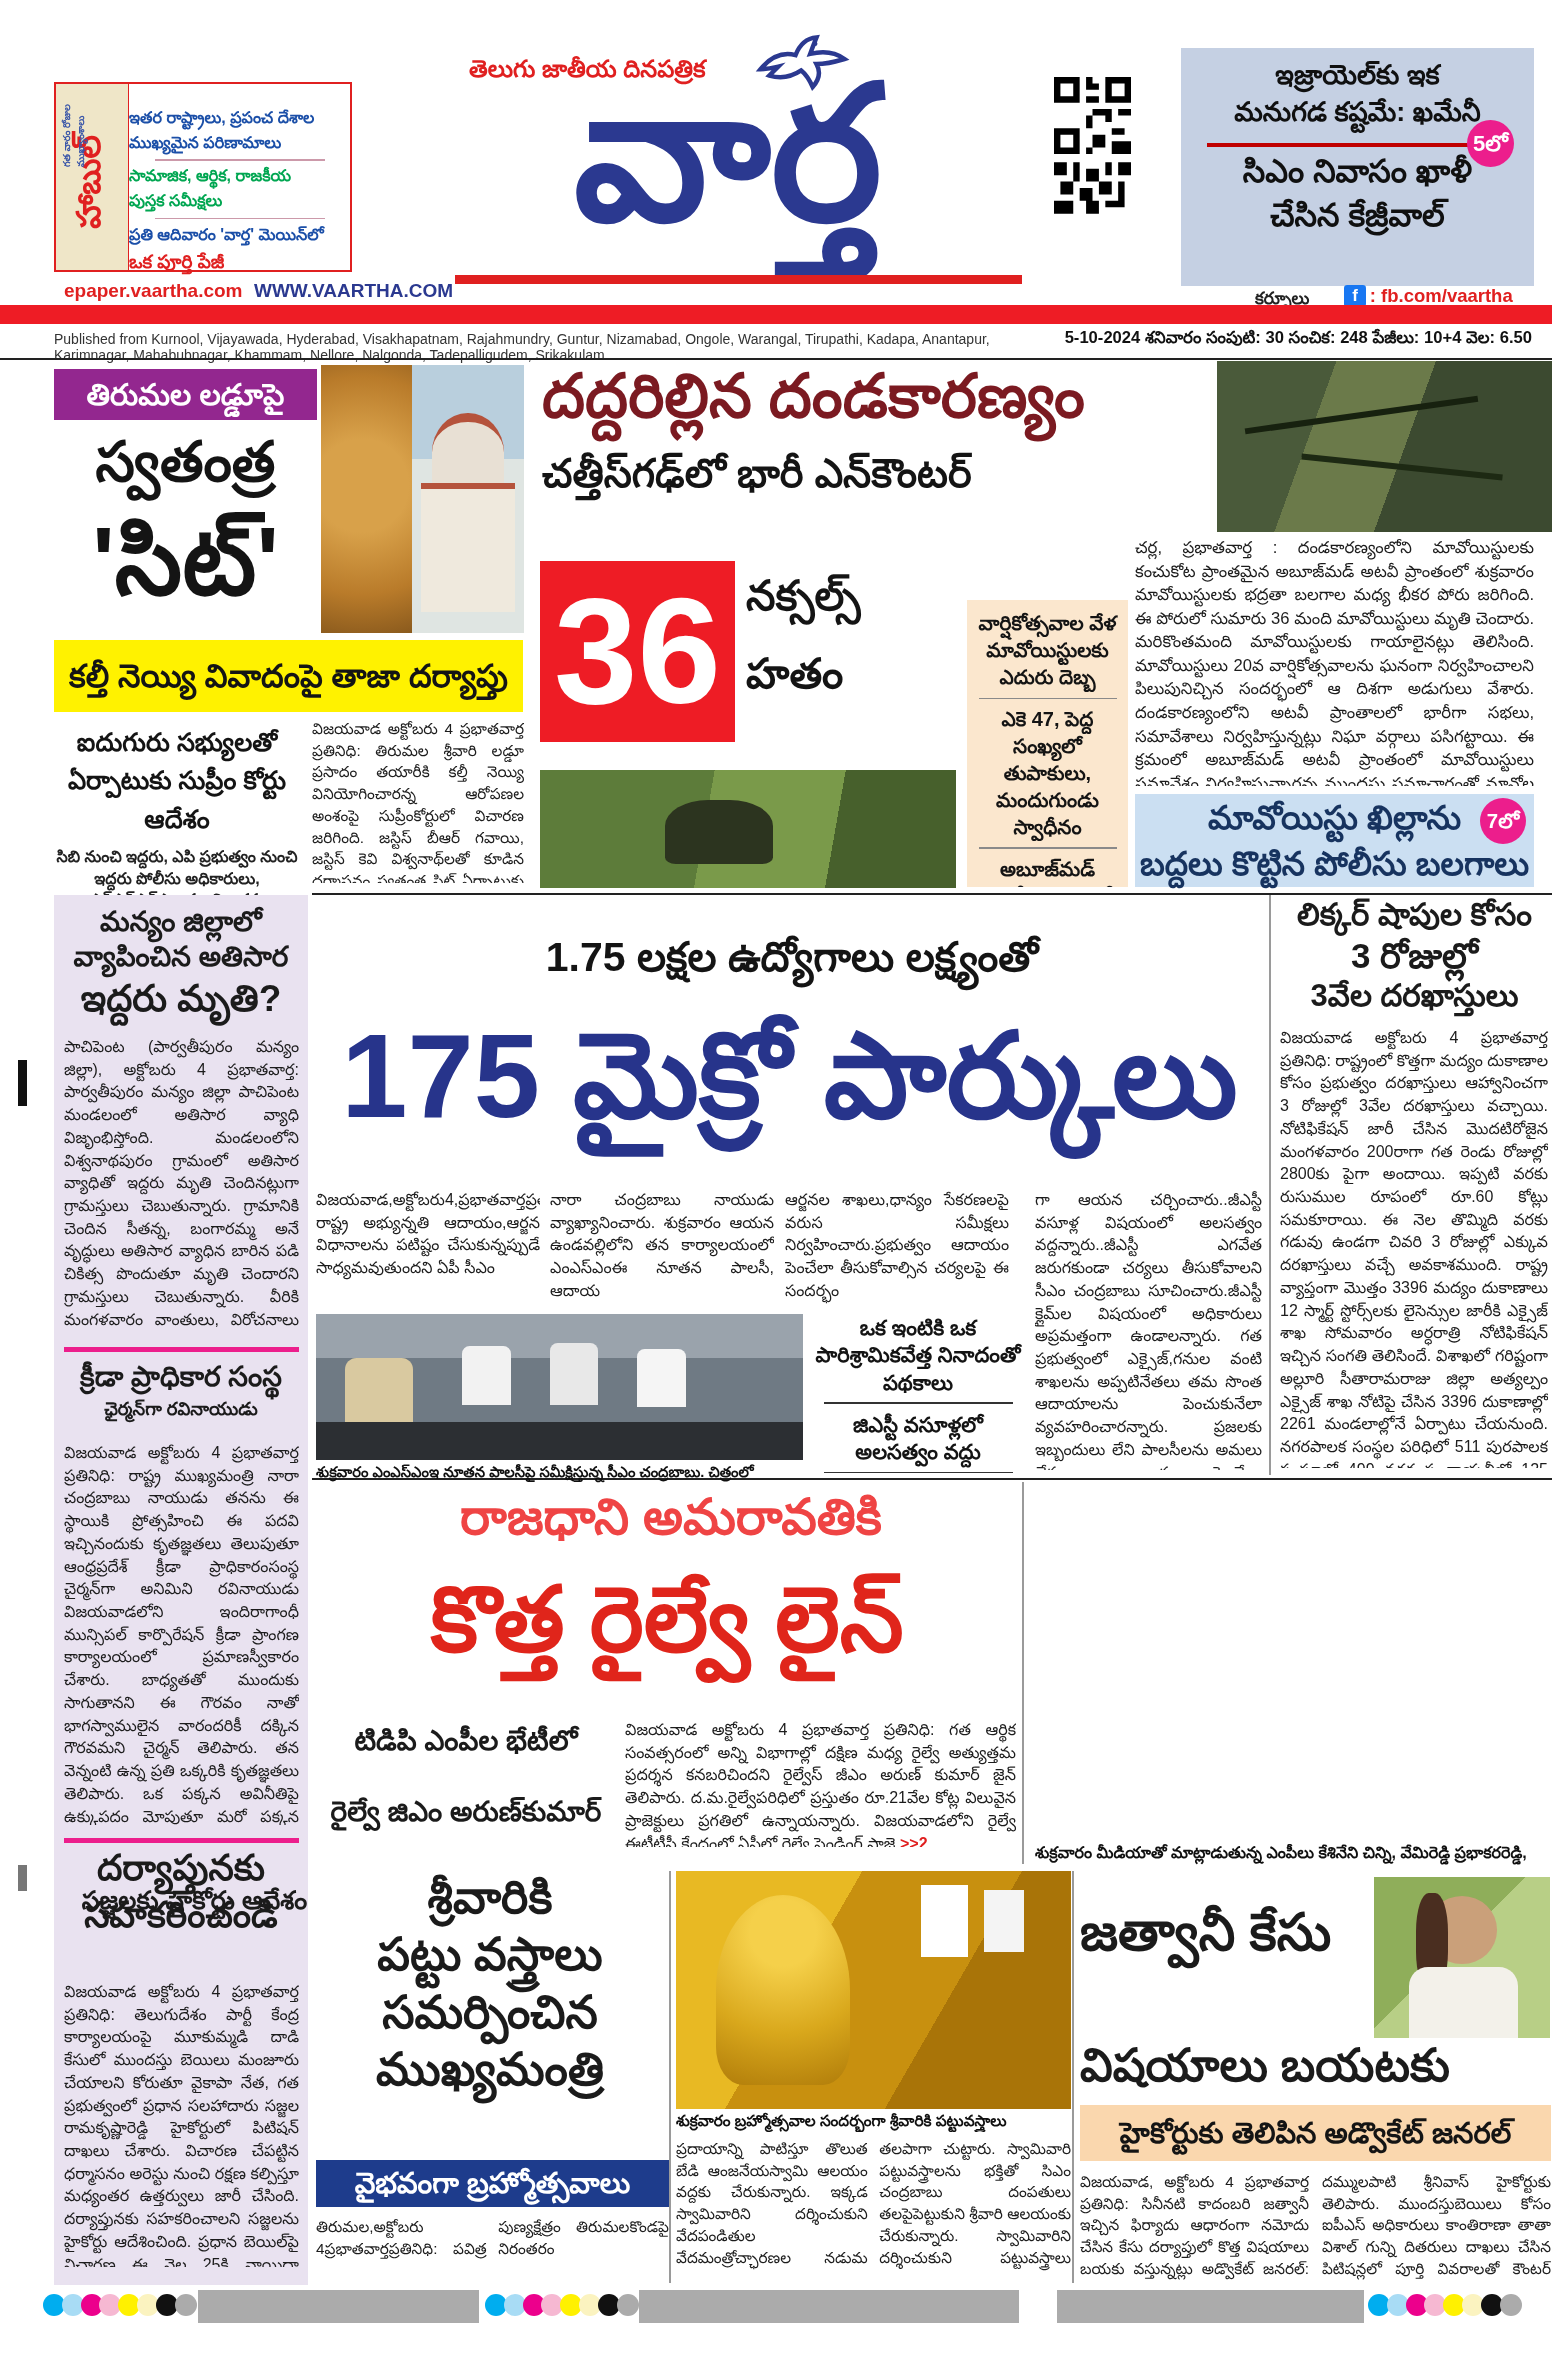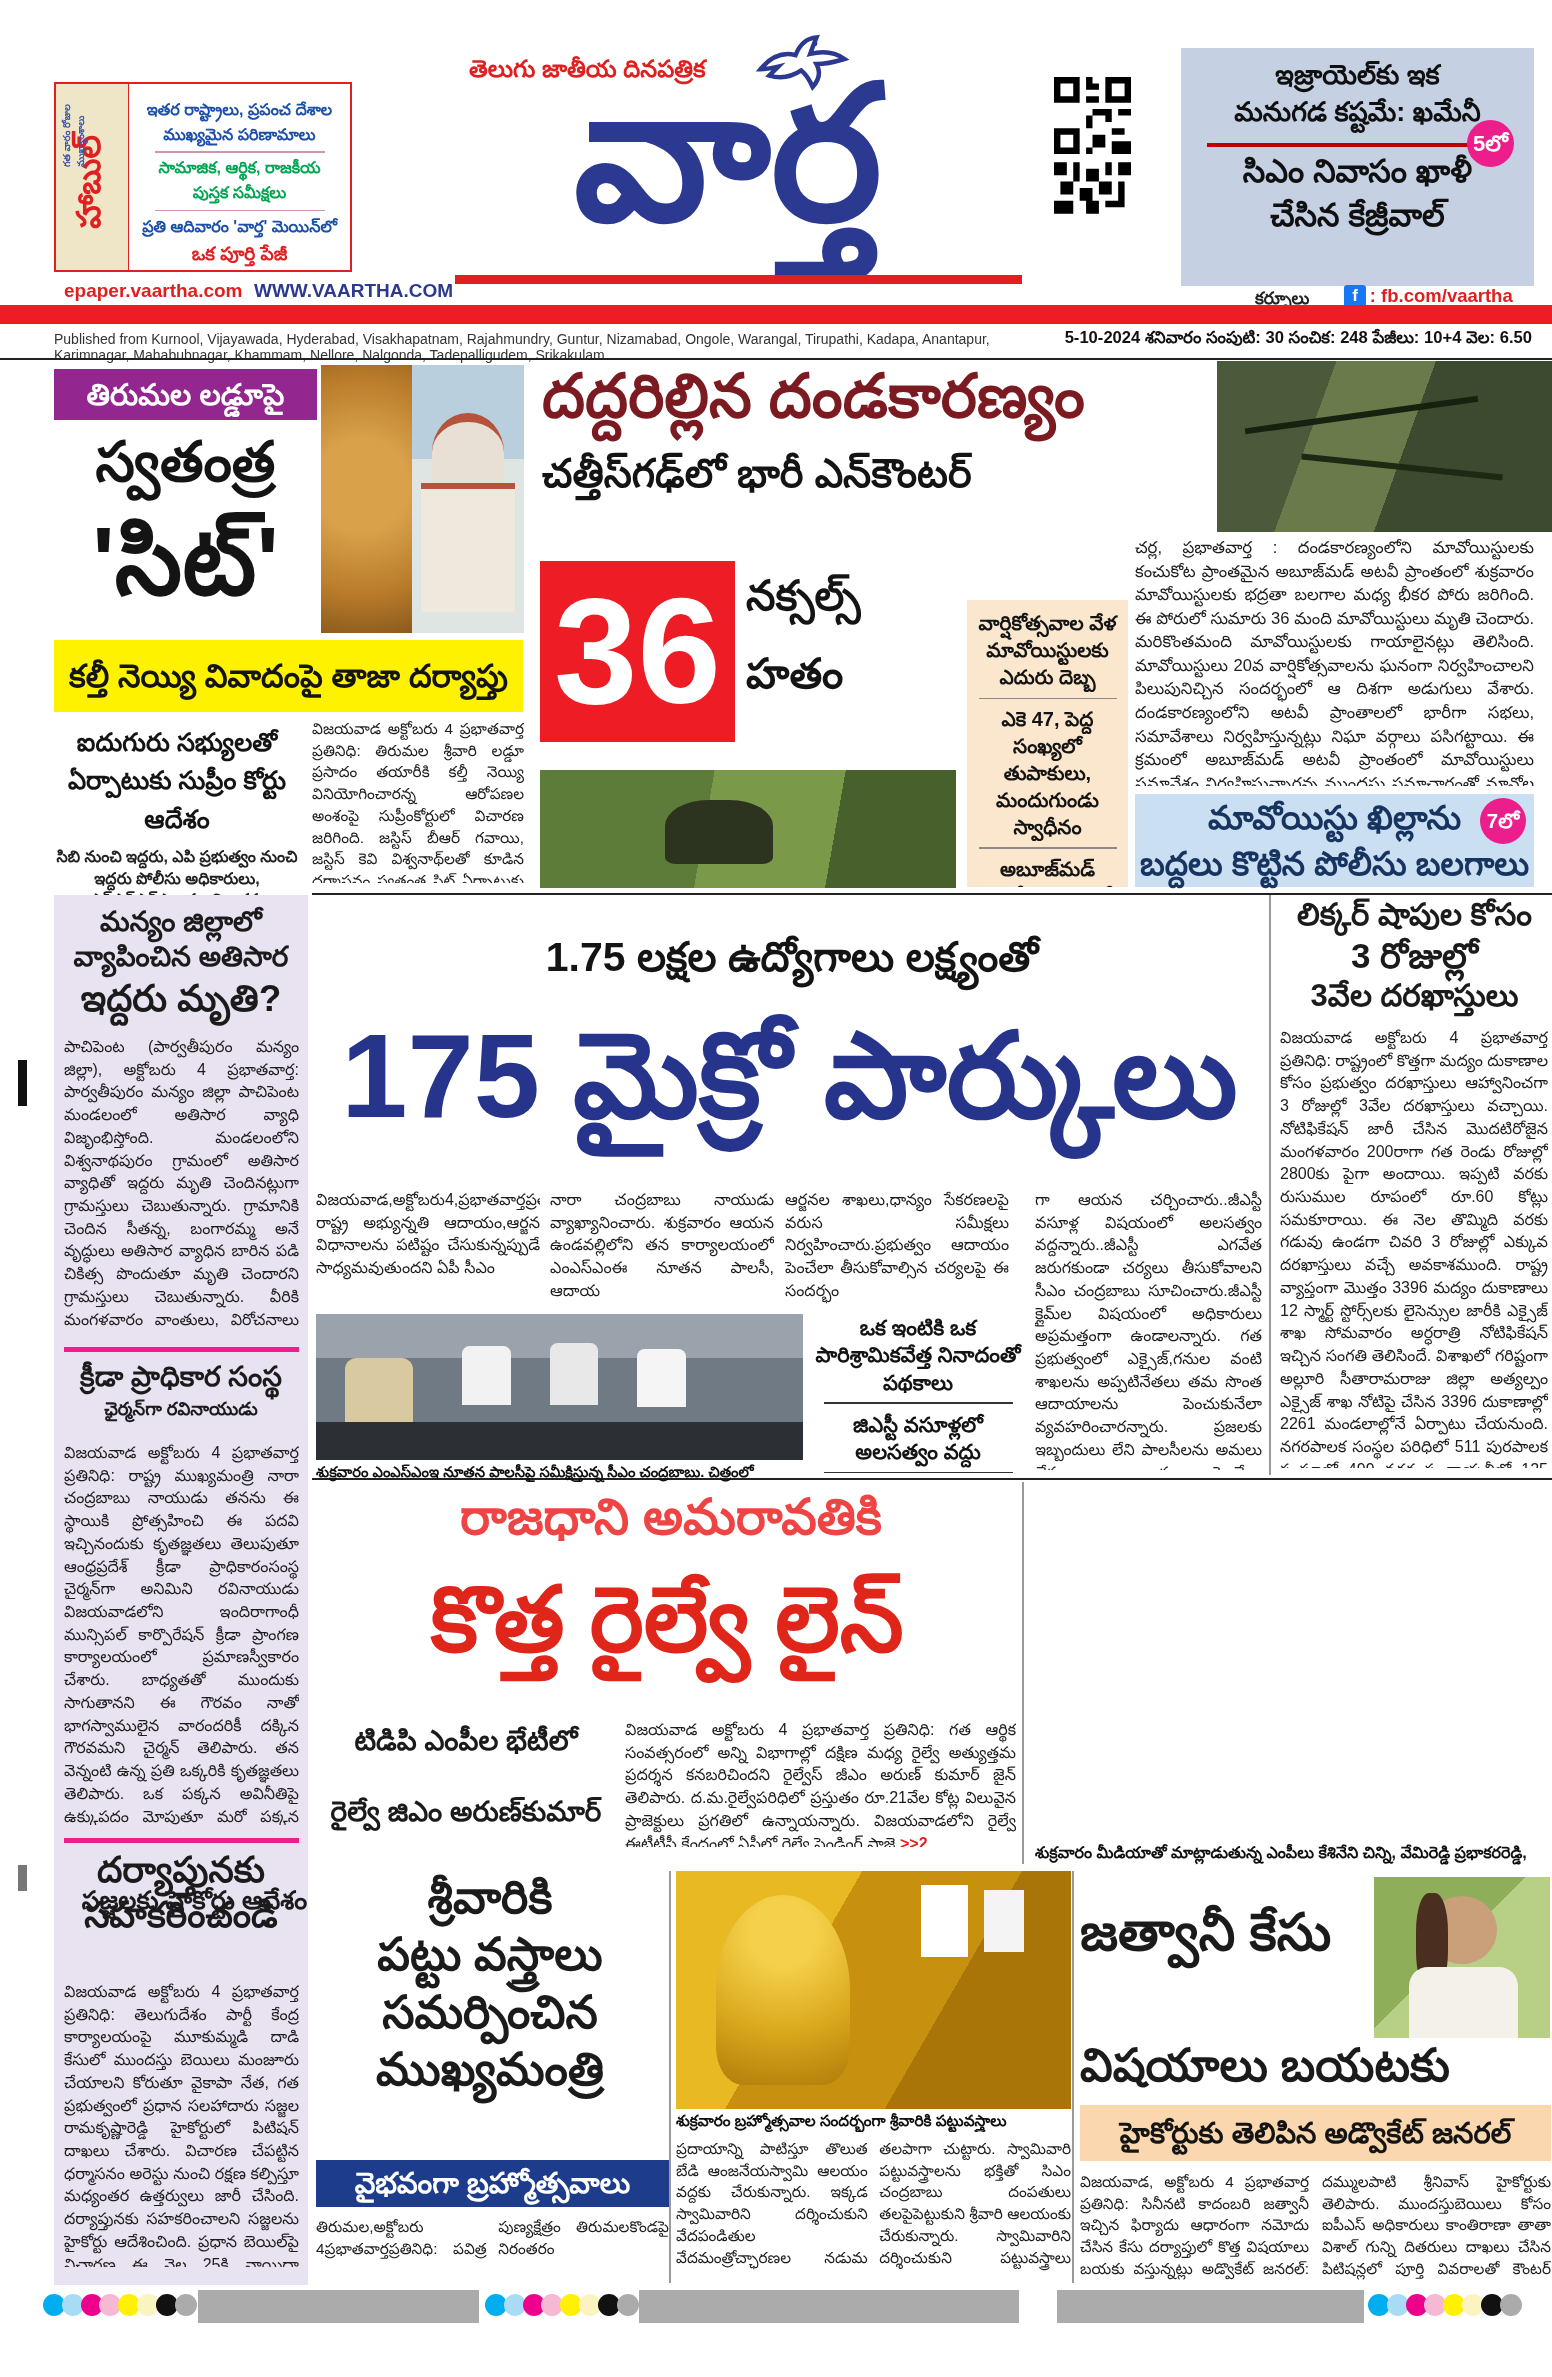--- a/index.html
+++ b/index.html
@@ -23,21 +23,21 @@
 </head>
 <body>
 
 <div class="page">
 
   <div class="abs" style="left:54px;top:82px;width:294px;height:186px;border:2.6px solid #e02020;background:#fff;display:flex;">
     <div style="width:72px;background:#efe6c8;position:relative;border-right:1.9px solid #e02020;">
       <div class="abs b" style="left:-40px;top:75px;width:153px;color:#e02020;font-size:33px;transform:rotate(-90deg);transform-origin:center;text-align:center;">హాబుల్</div>
       <div class="abs b" style="left:5.1px;top:83px;width:115px;color:#3a56a8;font-size:9.6px;transform:rotate(-90deg);transform-origin:0 0;">గత వారం రోజుల ముఖ్యాంశాలు</div>
     </div>
-    <div style="flex:1;text-align:center;padding-top:14px;line-height:1.55;">
+    <div style="flex:1;padding-top:22px;line-height:1.55;">
       <div class="b" style="color:#1b4fa8;font-size:16px;">ఇతర రాష్ట్రాలు, ప్రపంచ దేశాల</div>
       <div class="b" style="color:#1b4fa8;font-size:16px;">ముఖ్యమైన పరిణామాలు</div>
       <div style="height:1.3px;background:#c9a;margin:3.8px 25.5px;"></div>
       <div class="b" style="color:#00a651;font-size:16px;">సామాజిక, ఆర్థిక, రాజకీయ</div>
       <div class="b" style="color:#00a651;font-size:16px;">పుస్తక సమీక్షలు</div>
       <div style="height:1.3px;background:#c9a;margin:3.8px 25.5px;"></div>
       <div class="b" style="color:#1b4fa8;font-size:16px;">ప్రతి ఆదివారం 'వార్త' మెయిన్‌లో</div>
       <div class="b" style="color:#e02020;font-size:18.5px;">ఒక పూర్తి పేజీ</div>
     </div>
   </div>
@@ -148,21 +148,21 @@
   </div>
   <div class="abs" style="left:64px;top:1347px;width:235px;height:4.5px;background:#ec1e8c;"></div>
 
   <div class="abs c b" style="left:54px;top:1361px;width:254px;font-size:28px;">క్రీడా ప్రాధికార సంస్థ</div>
   <div class="abs c b" style="left:54px;top:1399px;width:254px;font-size:18px;">ఛైర్మన్‌గా రవినాయుడు</div>
   <div class="abs body-txt clip" style="left:64px;top:1442px;width:235px;height:383px;font-size:16px;">
     <span>విజయవాడ అక్టోబరు 4 ప్రభాతవార్త ప్రతినిధి: రాష్ట్ర ముఖ్యమంత్రి నారా చంద్రబాబు నాయుడు తనను ఈ స్థాయికి ప్రోత్సహించి ఈ పదవి ఇచ్చినందుకు కృతజ్ఞతలు తెలుపుతూ ఆంధ్రప్రదేశ్ క్రీడా ప్రాధికారంసంస్థ చైర్మన్‌గా అనిమిని రవినాయుడు విజయవాడలోని ఇందిరాగాంధీ మున్సిపల్ కార్పొరేషన్ క్రీడా ప్రాంగణ కార్యాలయంలో ప్రమాణస్వీకారం చేశారు. బాధ్యతతో ముందుకు సాగుతానని ఈ గౌరవం నాతో భాగస్వాములైన వారందరికీ దక్కిన గౌరవమని చైర్మన్ తెలిపారు. తన వెన్నంటి ఉన్న ప్రతి ఒక్కరికి కృతజ్ఞతలు తెలిపారు. ఒక పక్కన అవినీతిపై ఉక్కుపదం మోపుతూ మరో పక్కన క్రీడల అభివృద్ధికి పాటుపడతానని అదేవిధంగా ఎవరైతే క్రీడారంగంలో రాణించలేక ఇబ్బంది పడుతున్నారో వాళ్లందర్నీ గుర్తించి రాష్ట్ర జాతీయ స్థాయిలో ముందుకు సాగేలా మంచి శిక్షకులను ఏర్పాటు చేసి ప్రతిభావంతులను వెలికి తీస్తామని</span> 
   </div>
   <div class="abs" style="left:64px;top:1838px;width:235px;height:4.5px;background:#ec1e8c;"></div>
 
-  <div class="abs c b" style="left:54px;top:1849px;width:254px;font-size:36px;">దర్యాప్తునకు</div>
+  <div class="abs c b" style="left:54px;top:1849px;width:254px;font-size:36px;font-family:Liberation Mono, monospace;">దర్యాప్తునకు</div>
   <div class="abs c b" style="left:54px;top:1894px;width:254px;font-size:36px;">సహకరించండి</div>
   <div class="abs c b" style="left:54px;top:1886px;width:281px;font-size:25.5px;">సజ్జలకు హైకోర్టు ఆదేశం</div>
   <div class="abs body-txt clip" style="left:64px;top:1981px;width:235px;height:286px;font-size:16px;">
     <span>విజయవాడ అక్టోబరు 4 ప్రభాతవార్త ప్రతినిధి: తెలుగుదేశం పార్టీ కేంద్ర కార్యాలయంపై మూకుమ్మడి దాడి కేసులో ముందస్తు బెయిలు మంజూరు చేయాలని కోరుతూ వైకాపా నేత, గత ప్రభుత్వంలో ప్రధాన సలహాదారు సజ్జల రామకృష్ణారెడ్డి హైకోర్టులో పిటిషన్ దాఖలు చేశారు. విచారణ చేపట్టిన ధర్మాసనం అరెస్టు నుంచి రక్షణ కల్పిస్తూ మధ్యంతర ఉత్తర్వులు జారీ చేసింది. దర్యాప్తునకు సహకరించాలని సజ్జలను హైకోర్టు ఆదేశించింది. ప్రధాన బెయిల్‌పై విచారణ ఈ నెల 25కి వాయిదా పడింది. తెదేపా కార్యాలయంపై దాడి ఘటనలో నాకు ఎలాంటి సంబంధమూ లేదు. ఈ కేసులో సహ నిందితులు ఇచ్చిన వాంగ్మూలం ఆధారంగా నన్ను 120వ నిందితుడిగా చేర్చారు. రాష్ట్రంలో కొత్త ప్రభుత్వం ఏర్పాడ్డక వైకాపా నేతలు, కార్యకర్తలను వేధిస్తున్నారు. అదే క్రమంలో నాపైనా కేసు పెట్టారు</span> 
   </div>
 
   <div class="abs c b" style="left:409px;top:934px;width:766px;font-size:41px;color:#141414;">1.75 లక్షల ఉద్యోగాలు లక్ష్యంతో</div>
   <div class="abs c b" style="left:313px;top:996px;width:953px;font-size:119px;color:#27348b;line-height:1.35;">175 మైక్రో పార్కులు</div>
   <div class="abs body-txt clip" style="left:316px;top:1189px;width:224px;height:121px;font-size:16px;">విజయవాడ,అక్టోబరు4,ప్రభాతవార్తప్రతినిధి: రాష్ట్ర అభ్యున్నతి ఆదాయం,ఆర్జన విధానాలను పటిష్టం చేసుకున్నప్పుడే సాధ్యమవుతుందని ఏపీ సీఎం</div>
   <div class="abs body-txt clip" style="left:550px;top:1189px;width:224px;height:121px;font-size:16px;">నారా చంద్రబాబు నాయుడు వ్యాఖ్యానించారు. శుక్రవారం ఆయన ఉండవల్లిలోని తన కార్యాలయంలో ఎంఎస్ఎంఈ నూతన పాలసీ, ఆదాయ</div>

